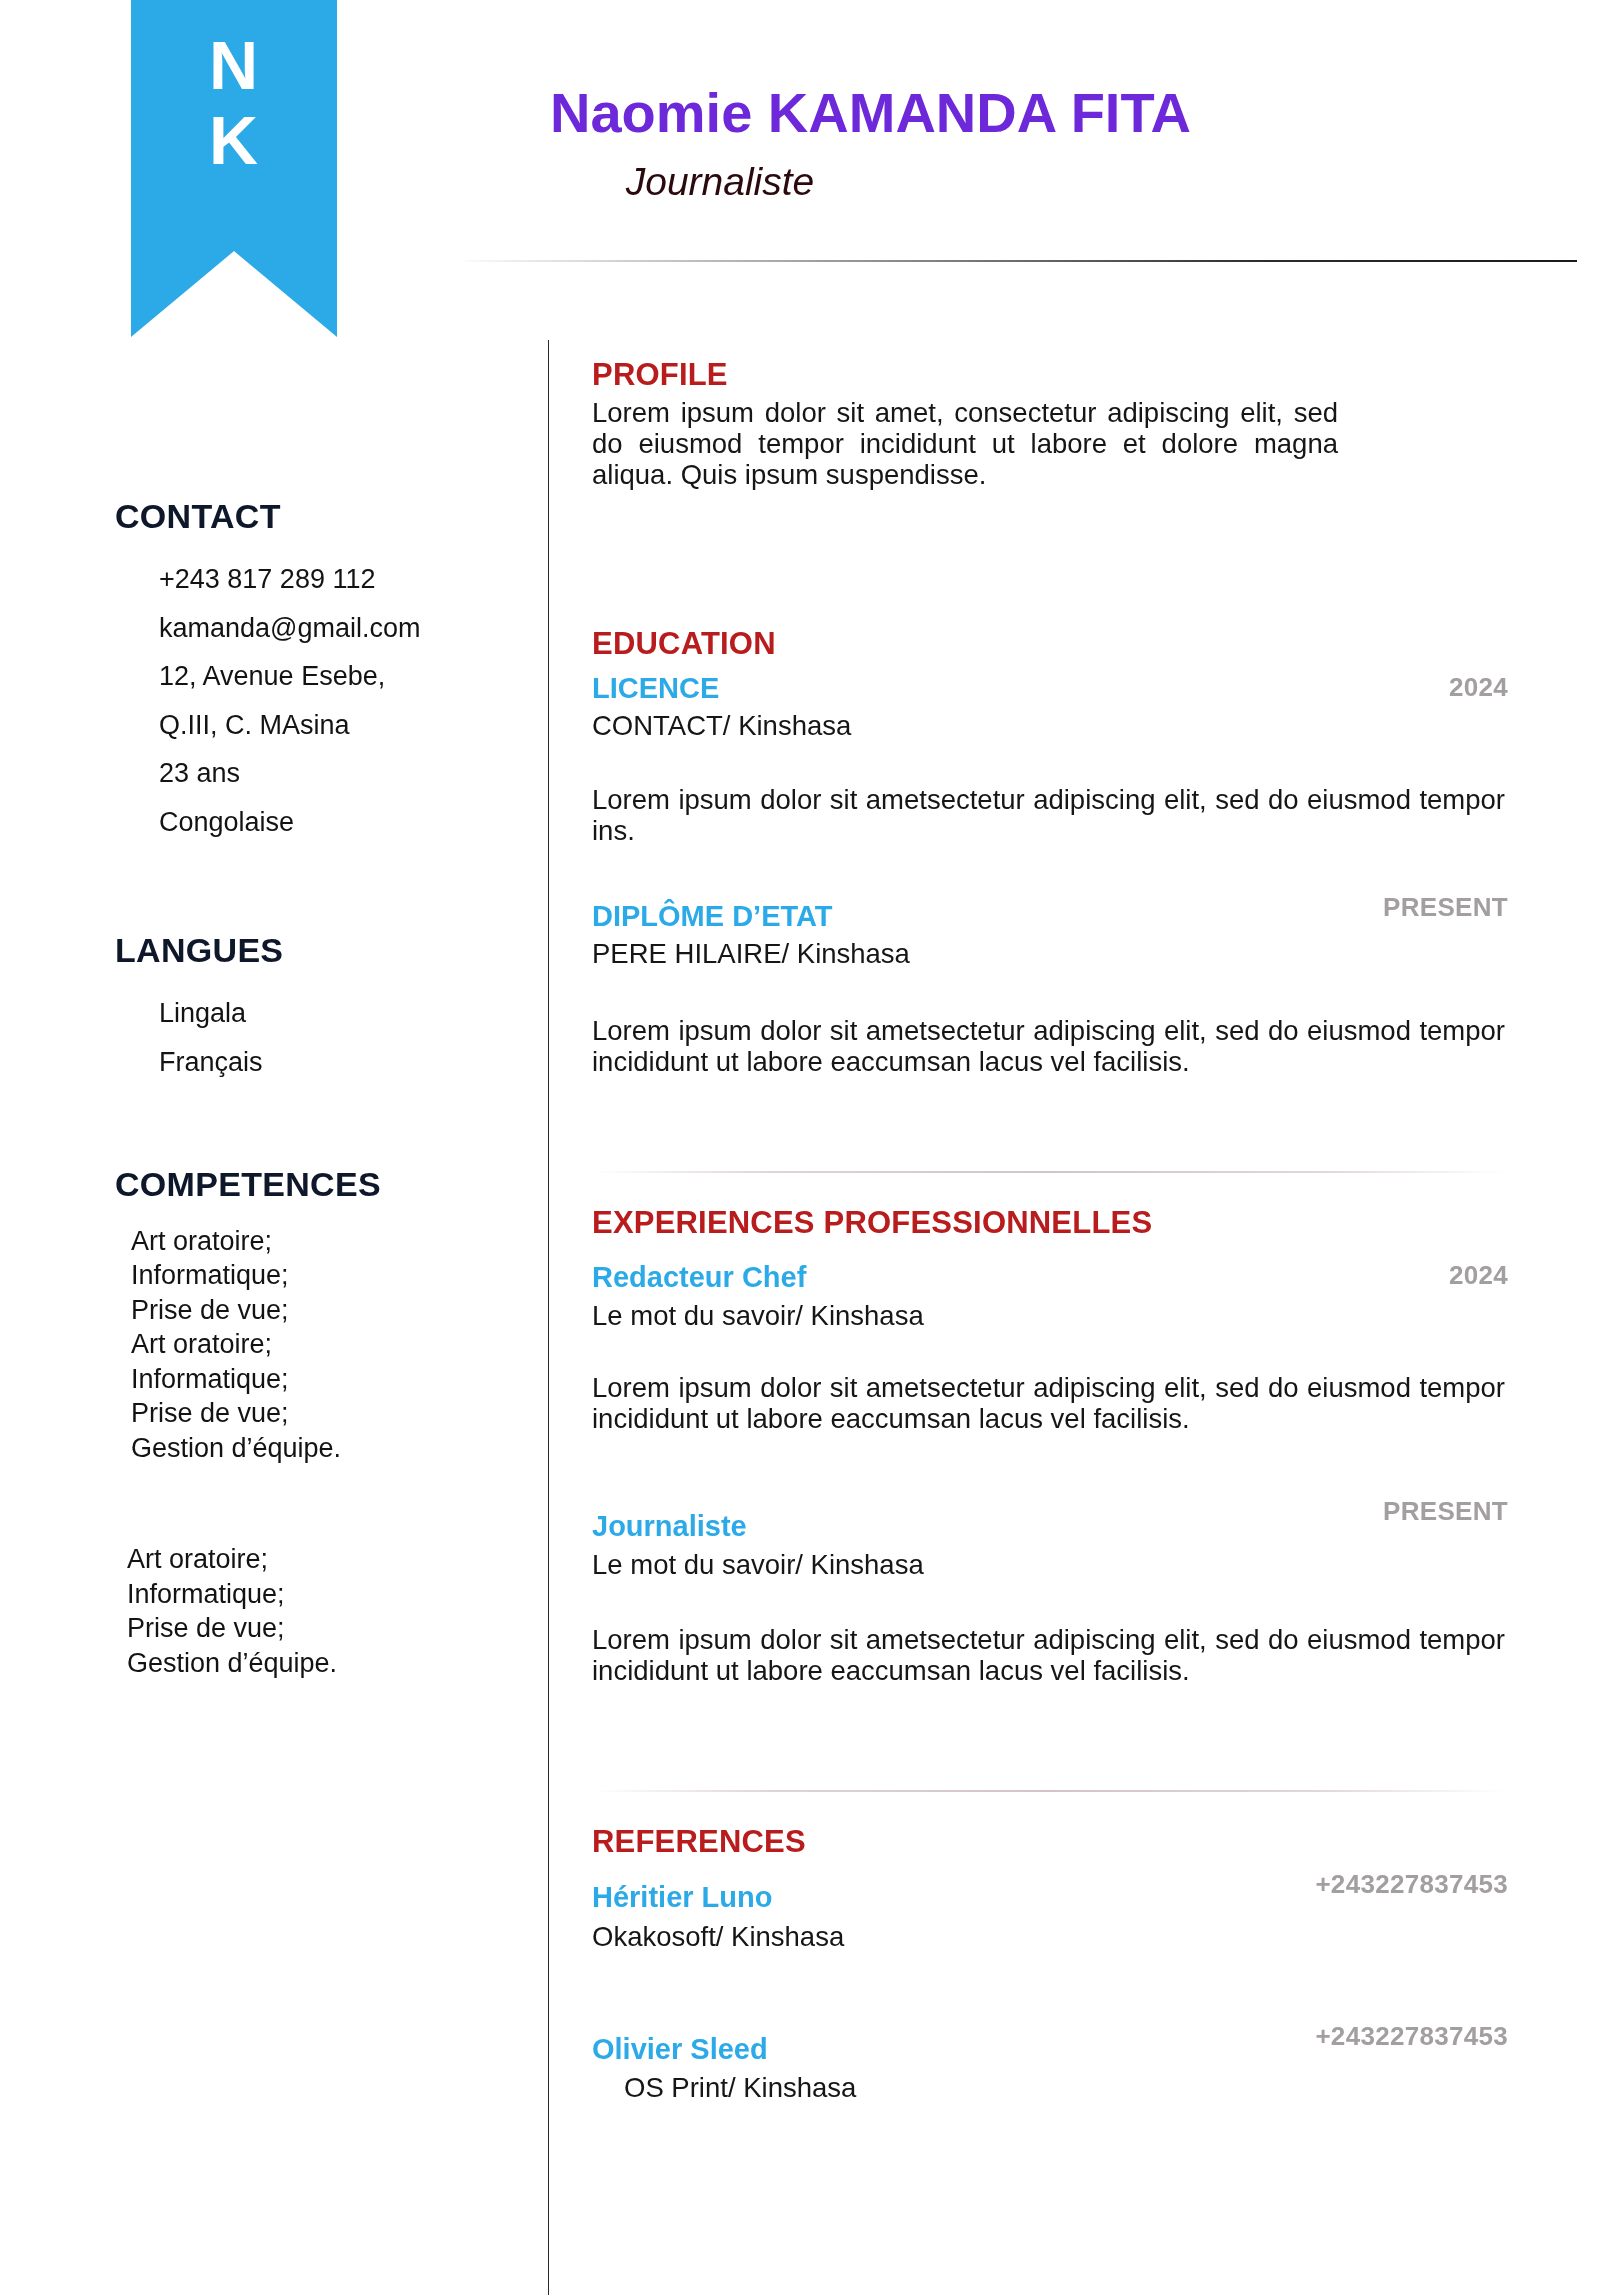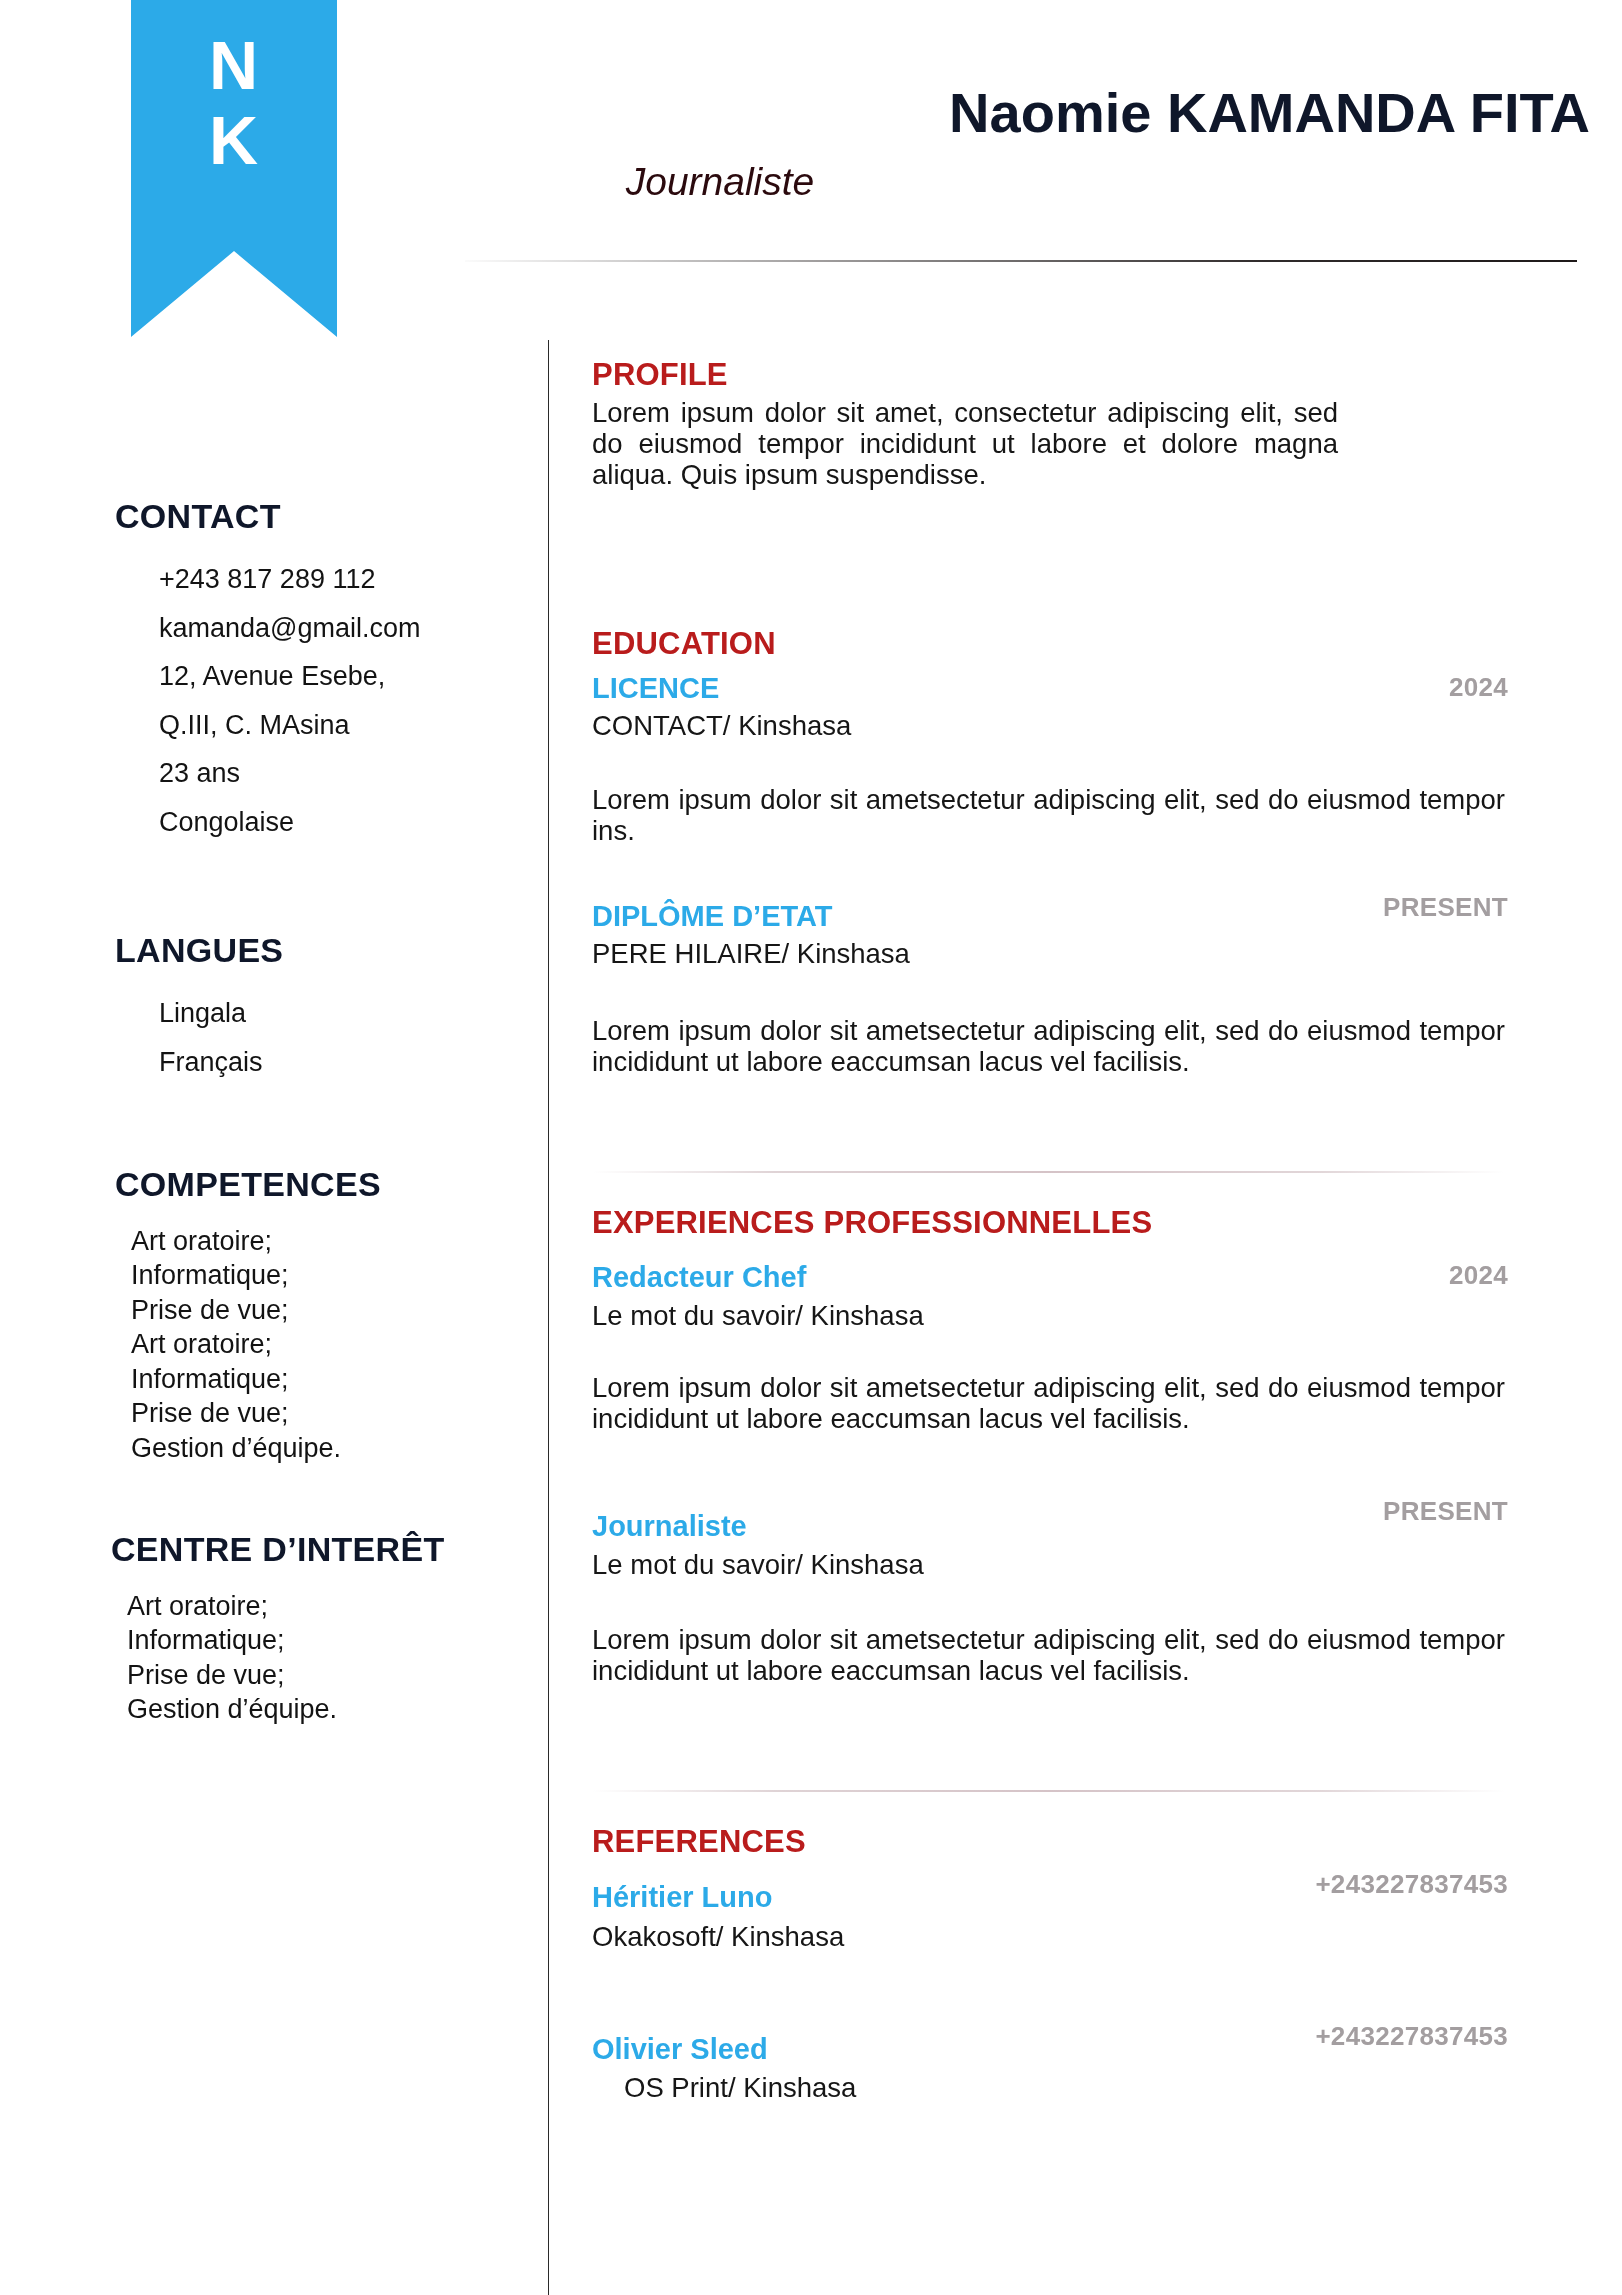--- a/index.html
+++ b/index.html
@@ -44,24 +44,24 @@
     letter-spacing: 0.7px;
   }
   .logo-letters span { display: block; }
   .logo-letter-k { margin-top: 6.5px; }
 
   .header-name {
     position: absolute;
     left: 550px;
     top: 85px;
     width: 1040px;
-    text-align: right;
+    text-align: left;
     font-size: 56px;
     font-weight: bold;
-    color: #0f172a;
+    color: #6d28d9;
     letter-spacing: 0px;
     line-height: 1;
     white-space: nowrap;
   }
   .header-role {
     position: absolute;
     left: 550px;
     top: 162px;
     width: 340px;
     text-align: center;
@@ -248,21 +248,20 @@
       <div>Informatique;</div>
       <div>Prise de vue;</div>
       <div>Art oratoire;</div>
       <div>Informatique;</div>
       <div>Prise de vue;</div>
       <div>Gestion d’équipe.</div>
     </div>
   </div>
 
   <div class="sb-interet">
-    <div class="side-h tight">CENTRE D’INTERÊT</div>
     <div class="side-compact">
       <div>Art oratoire;</div>
       <div>Informatique;</div>
       <div>Prise de vue;</div>
       <div>Gestion d’équipe.</div>
     </div>
   </div>
 
   <div class="main">
 

